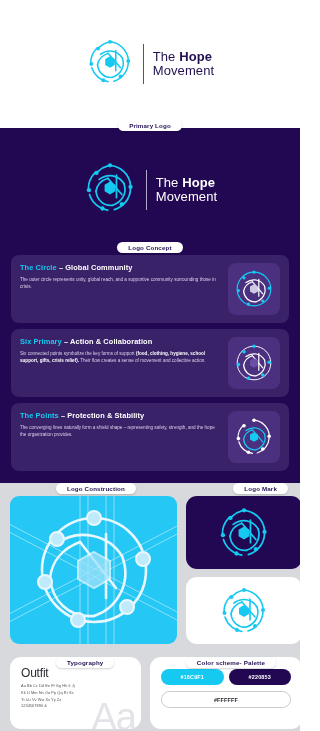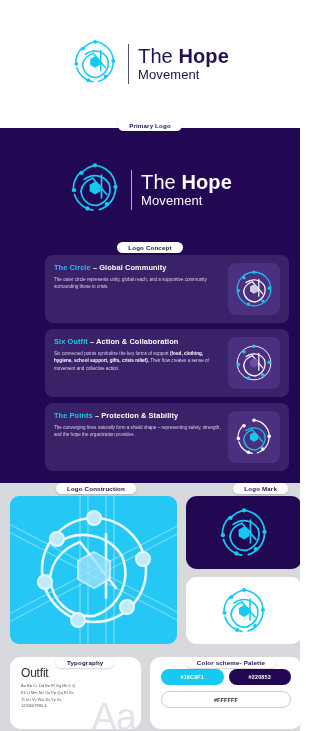--- a/index.html
+++ b/index.html
@@ -14,21 +14,21 @@
 
   
   .header{
     height:128px;width:300px;background:#ffffff;
     display:flex;align-items:center;justify-content:center;
     box-sizing:border-box;
   }
   .lockup{display:flex;align-items:center;gap:9px;}
   .lockup .divider{width:1px;height:40px;background:#3c2f63;opacity:.85;}
   .wordmark{line-height:1.07;letter-spacing:.1px;}
-  .wordmark .l1{font-size:20px;color:#231152;}
+  .wordmark .l1{font-size:13px;color:#231152;}
   .wordmark .l2{font-size:13px;color:#231152;}
   .wordmark .strong{font-weight:bold;}
   .wordmark.light .l1,.wordmark.light .l2{color:#ffffff;}
 
   
   .pill{
     background:#ffffff;border-radius:11px;
     padding:2px 11px;font-size:6.2px;font-weight:bold;
     color:#231152;letter-spacing:.15px;white-space:nowrap;
     box-shadow:0 1px 2px rgba(0,0,0,.18);
@@ -40,21 +40,21 @@
   .purple{
     position:relative;width:300px;height:355px;background:#220853;
     box-sizing:border-box;
   }
   .primary-logo-area{
     height:118px;display:flex;align-items:center;justify-content:center;
     padding-top:6px;box-sizing:border-box;
   }
   .primary-logo-area .divider{background:#cdc6e0;}
 
-  .concept-list{padding:0 11px;box-sizing:border-box;margin-left:34px;}
+  .concept-list{padding:0 11px;box-sizing:border-box;}
   .concept-card{
     background:#3a2268;border-radius:8px;
     display:flex;align-items:stretch;justify-content:space-between;
     padding:8px 9px;margin-bottom:6px;gap:7px;
   }
   .concept-text{flex:1;min-width:0;}
   .concept-title{font-size:7.4px;font-weight:bold;color:#ffffff;margin-bottom:4px;letter-spacing:.1px;}
   .concept-title .accent{color:#16C9F1;}
   .concept-body{font-size:4.6px;line-height:1.62;color:#d9d2ea;}
   .concept-body .bold{font-weight:bold;color:#ffffff;}
@@ -238,21 +238,21 @@
               <circle cx="11" cy="54" r="4"></circle>
                 <circle cx="25" cy="22" r="4"></circle>
             </g>
           </svg>
         </div>
       </div>
 
       <div class="concept-card">
         <div class="concept-text">
           <div class="concept-title">
-            <span class="accent">Six Outfit</span><span> – Action &amp; Collaboration</span>
+            <span class="accent">Six Primary</span><span> – Action &amp; Collaboration</span>
           </div>
           <div class="concept-body">
             <span>Six connected points symbolize the key forms of support </span><span class="bold">(food, clothing, hygiene, school support, gifts, crisis relief).</span><span> Their flow creates a sense of movement and collective action.</span>
           </div>
         </div>
         <div class="concept-thumb">
           <svg width="40" height="40" viewBox="0 0 100 100">
             <g fill="none" stroke="#ffffff" stroke-width="3" stroke-linecap="round">
               <path d="M30 34 C46 22 66 26 76 42"></path>
                 <path d="M76 42 C82 60 72 76 55 82"></path>

